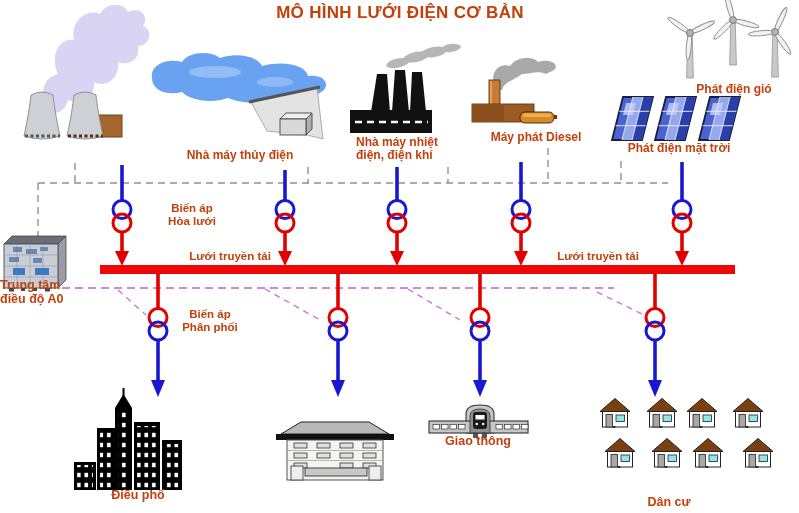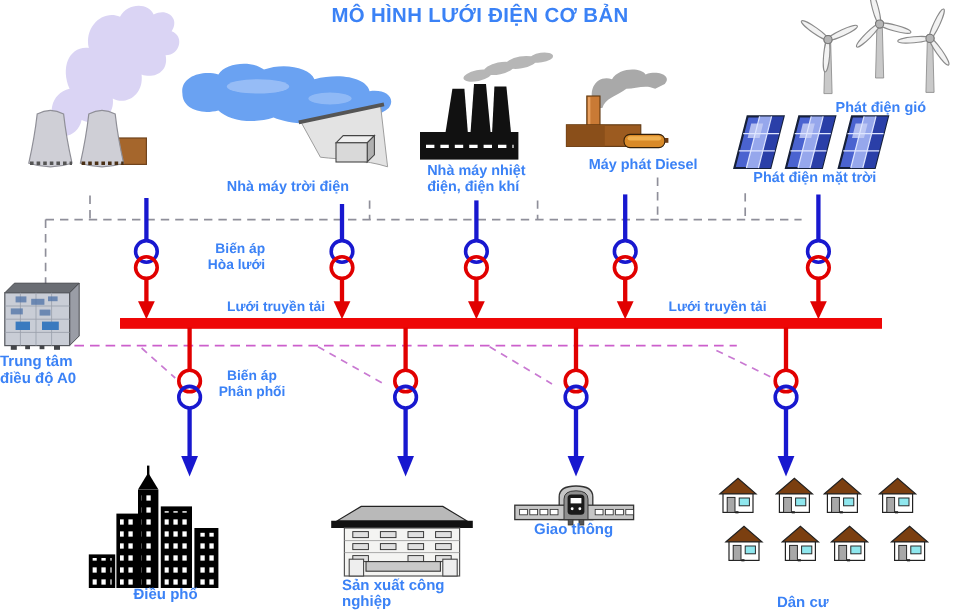--- a/index.html
+++ b/index.html
@@ -1,19 +1,19 @@
 <!DOCTYPE html>
 <html style="--c-bus: #ee0707; --c-line_blue: #1818cf; --c-line_red: #e10000; --c-control_generator: #8b1f8b; --c-control_load: #cc22cc;"><head>
 <meta charset="utf-8">
 <style>
   html,body{margin:0;padding:0;background:#fff}
   #canvas{position:relative;width:799px;height:513px;background:#fff;overflow:hidden;
           font-family:"Liberation Sans",sans-serif}
   #gfx{position:absolute;left:0;top:0;width:799px;height:513px}
-  .lbl{position:absolute;font:bold 12px "Liberation Sans",sans-serif;color:#3b82f6;white-space:nowrap;line-height:13px}
+  .lbl{position:absolute;font:bold 12px "Liberation Sans",sans-serif;color:#c2410c;white-space:nowrap;line-height:13px}
   .wrap{white-space:normal;}
   .ctr{transform:translateX(-50%)}
   .title{font:bold 17px "Liberation Sans",sans-serif;letter-spacing:.3px}
   .small{font-size:11.5px}
   .gen-ctl{color:var(--c-control_generator,#8b1f8b);font-size:11.5px}
   .load-ctl{color:var(--c-control_load,#cc22cc);font-size:11.5px}
   
   .blue-line{stroke:var(--c-line_blue,#1818cf);stroke-width:3.6;fill:none}
   .red-line{stroke:var(--c-line_red,#e10000);stroke-width:3.6;fill:none}
   .red-fill{fill:var(--c-line_red,#e10000)}
@@ -314,31 +314,30 @@
     <use href="#house" transform="translate(733,398)"></use>
     <use href="#house" transform="translate(605,438)"></use>
     <use href="#house" transform="translate(652,438)"></use>
     <use href="#house" transform="translate(693,438)"></use>
     <use href="#house" transform="translate(743,438)"></use>
   </g>
 </svg>
 
 <div class="lbl title ctr" style="left:400px;top:3px">MÔ HÌNH LƯỚI ĐIỆN CƠ BẢN</div>
 
-<div class="lbl ctr" style="left:240px;top:149px">Nhà máy trời điện</div>
+<div class="lbl ctr" style="left:240px;top:149px">Nhà máy thủy điện</div>
 <div class="lbl ctr wrap" style="left:404px;top:136px;width:96px">Nhà máy nhiệt điện, điện khí</div>
 <div class="lbl ctr" style="left:536px;top:131px">Máy phát Diesel</div>
 <div class="lbl ctr" style="left:734px;top:83px">Phát điện gió</div>
 <div class="lbl ctr" style="left:679px;top:142px">Phát điện mặt trời</div>
 
-<div class="lbl wrap small" style="left:163px;top:202px;width:58px;text-align:right">Biến áp Hòa lưới</div>
+<div class="lbl wrap small" style="left:163px;top:202px;width:58px;text-align:center">Biến áp Hòa lưới</div>
 <div class="lbl ctr small" style="left:230px;top:250px">Lưới truyền tải</div>
 <div class="lbl ctr small" style="left:598px;top:250px">Lưới truyền tải</div>
 <div class="lbl wrap small" style="left:178px;top:308px;width:64px;text-align:center">Biến áp Phân phối</div>
 
-<div class="lbl wrap" style="left:0px;top:294px;width:85px;font-size:12.5px;line-height:14px">Trung tâm điều độ A0</div>
+<div class="lbl wrap" style="left:0px;top:278px;width:85px;font-size:12.5px;line-height:14px">Trung tâm điều độ A0</div>
 
 <div class="lbl ctr" style="left:138px;top:489px;font-size:12.5px">Điều phố</div>
-<div class="lbl ctr wrap" style="left:335px;top:482px;width:100px;font-size:12.5px">Sản xuất công nghiệp</div>
 <div class="lbl ctr" style="left:478px;top:435px;font-size:12.5px">Giao thông</div>
 <div class="lbl ctr" style="left:669px;top:496px;font-size:12.5px">Dân cư</div>
 
 </div>
 
 </body></html>

